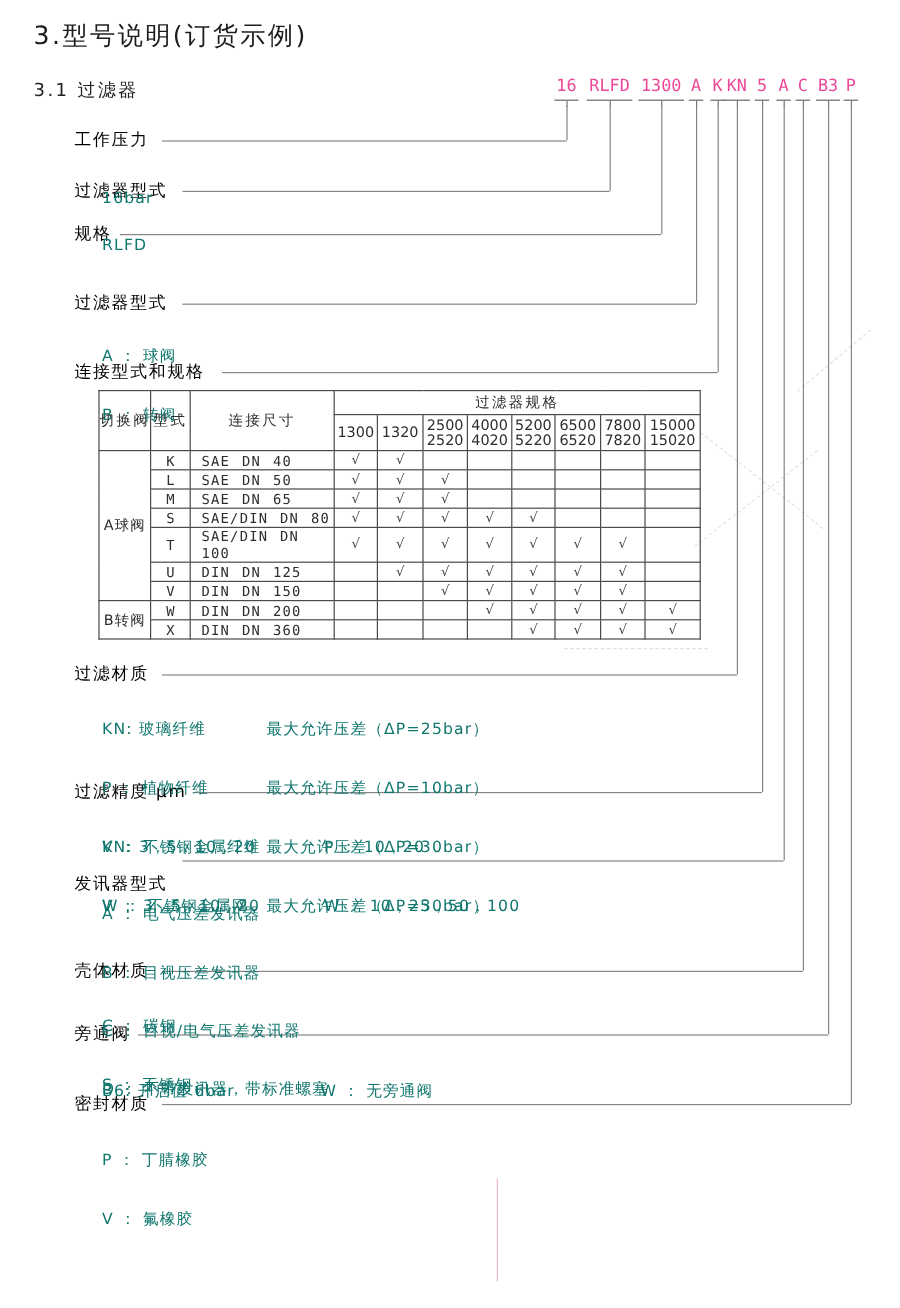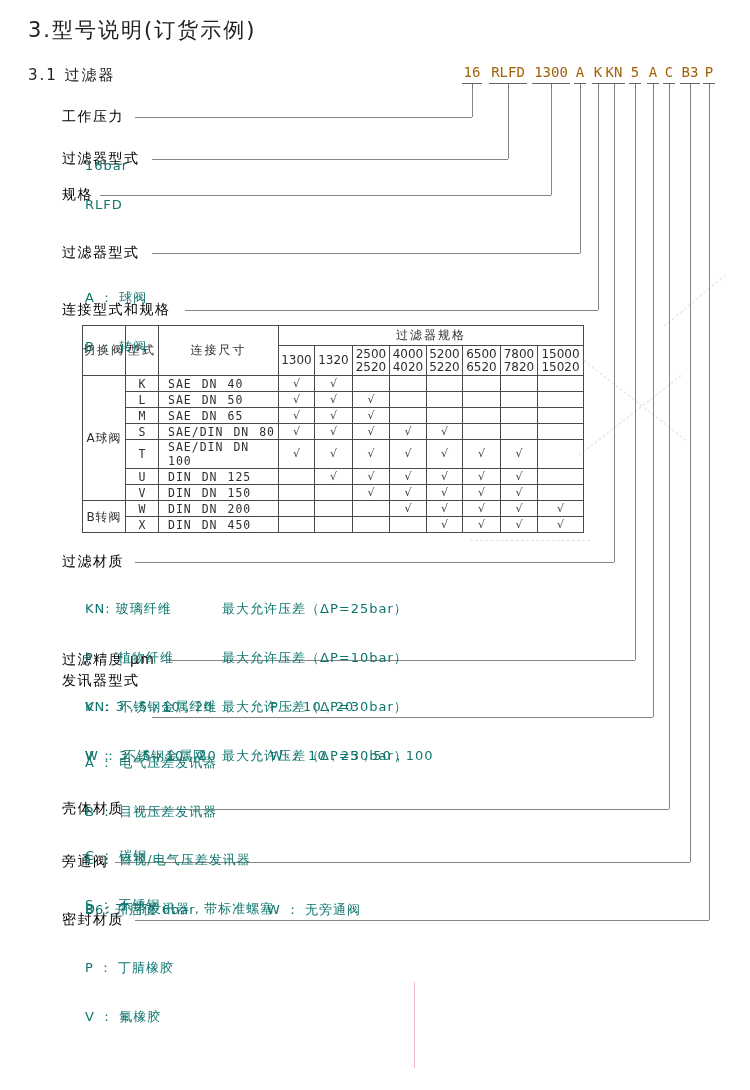--- a/index.html
+++ b/index.html
@@ -17,21 +17,21 @@
     font-size:21px;letter-spacing:2px;color:#1c1c1c;font-weight:500;
   }
   .doc-subtitle{
     position:absolute;left:28px;top:66px;
     font-size:15px;letter-spacing:2px;color:#222;
   }
   
   .code-part{
     position:absolute;top:64px;height:18px;
     font-family:"DejaVu Sans Mono","Liberation Mono",monospace;
-    font-size:14px;color:#a16207;text-align:center;
+    font-size:14px;color:#ec4899;text-align:center;
     border-bottom:1.5px solid #666;padding-bottom:1px;
   }
   .code-part::after{
     content:"";position:absolute;left:50%;bottom:-6px;
     width:1px;height:5px;background:#777;
   }
   
   .vline{position:absolute;width:1px;background:#858585;}
   .hline{position:absolute;height:1px;background:#858585;}
   
@@ -121,21 +121,21 @@
   <div class="hline" style="left:113px;top:862px;width:577px"></div>
   <div class="hline" style="left:135px;top:920px;width:574px"></div>
 
   <div class="sec-label" style="top:108px">工作压力</div>
   <div class="sec-label" style="top:150px">过滤器型式</div>
   <div class="sec-label" style="top:186px">规格</div>
   <div class="sec-label" style="top:244px">过滤器型式</div>
   <div class="sec-label" style="top:301px">连接型式和规格</div>
   <div class="sec-label" style="top:553px">过滤材质</div>
   <div class="sec-label" style="top:651px">过滤精度 μm</div>
-  <div class="sec-label" style="top:672px">发讯器型式</div>
+  <div class="sec-label" style="top:728px">发讯器型式</div>
   <div class="sec-label" style="top:800px">壳体材质</div>
   <div class="sec-label" style="top:853px">旁通阀</div>
   <div class="sec-label" style="top:911px">密封材质</div>
 
   <div class="items" style="top:127px">
     <div>16bar</div>
   </div>
 
   <div class="items" style="top:166px">
     <div>RLFD</div>
@@ -351,21 +351,21 @@
           <td class="check-cell"></td>
           <td class="check-cell"></td>
           <td class="check-cell">√</td>
           <td class="check-cell">√</td>
           <td class="check-cell">√</td>
           <td class="check-cell">√</td>
           <td class="check-cell">√</td>
         </tr>
         <tr>
           <td class="code-cell">X</td>
-          <td class="size-cell">DIN DN 450</td>
+          <td class="size-cell">DIN DN 360</td>
           <td class="check-cell"></td>
           <td class="check-cell"></td>
           <td class="check-cell"></td>
           <td class="check-cell"></td>
           <td class="check-cell">√</td>
           <td class="check-cell">√</td>
           <td class="check-cell">√</td>
           <td class="check-cell">√</td>
         </tr>
       </tbody>

